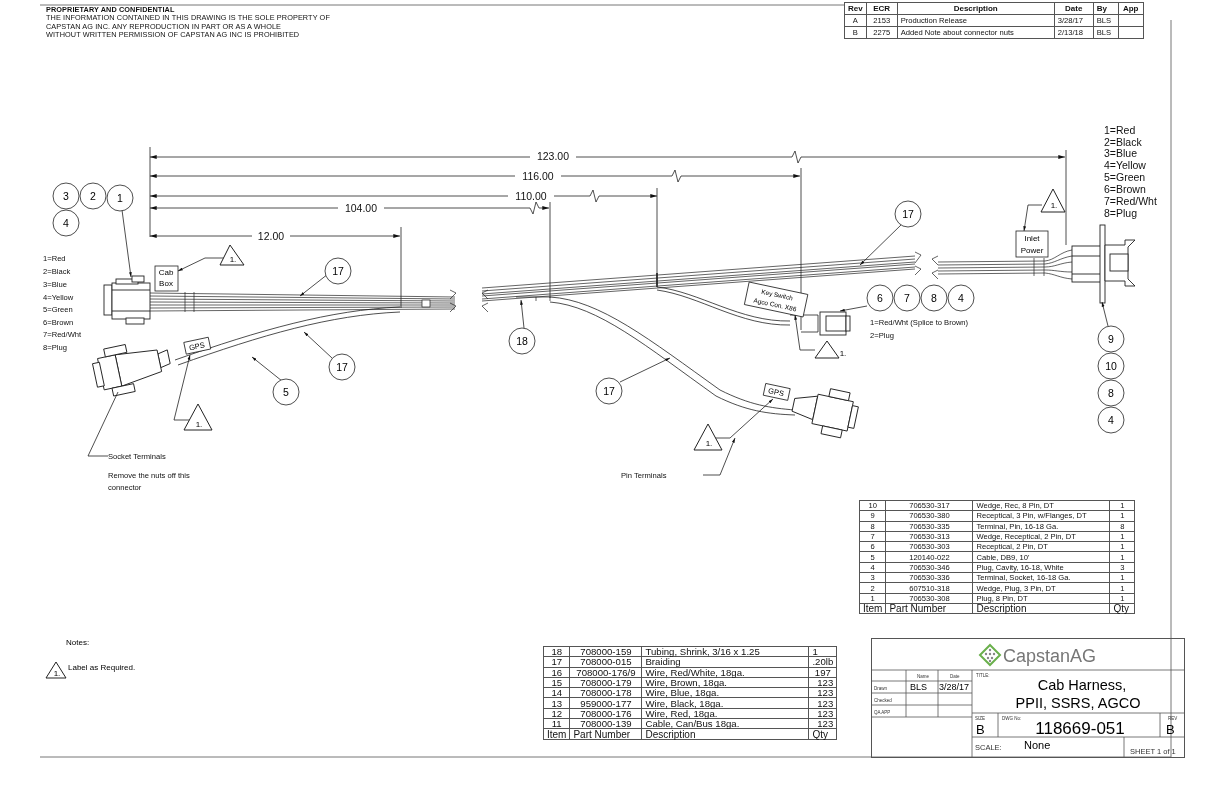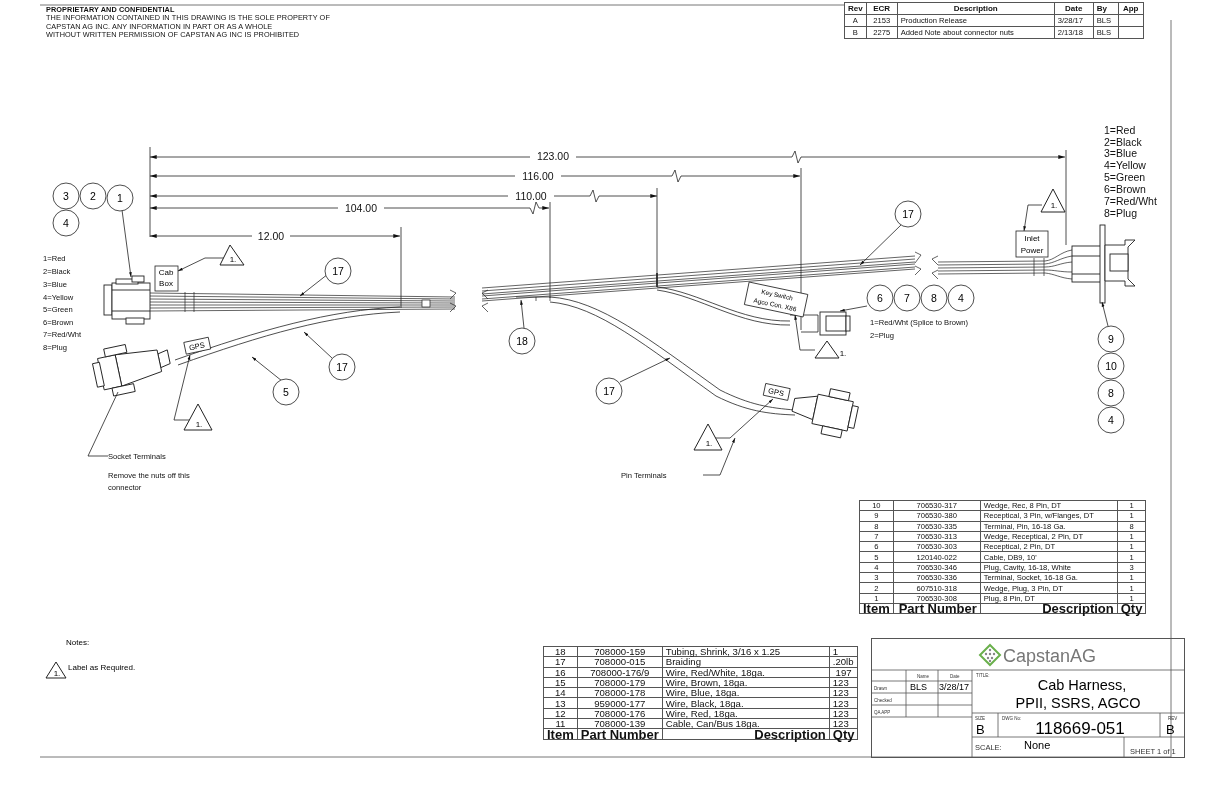--- a/index.html
+++ b/index.html
@@ -11,36 +11,36 @@
   .conf span{display:block;}
   table{border-collapse:collapse;}
   .rev{left:844px;top:2px;font-size:7.6px;}
   .rev td{border:1px solid #555;padding:0 3px;height:11px;}
   .rev .h td{font-weight:bold;text-align:center;font-size:8px;}
   .bom td{border:1px solid #555;padding:0 3px;white-space:nowrap;}
   .bomR{left:859px;top:500px;font-size:7.6px;}
   .bomR td{height:9.3px;line-height:9px;}
   .bomL{left:543px;top:646px;font-size:9.6px;}
   .bomL td{height:9.3px;line-height:9px;}
-  .bom .h td{font-weight:bold;text-align:right;font-size:13px;}
+  .bom .h td{font-weight:normal;text-align:left;font-size:10px;}
   .c{text-align:center;}
-  .r{}
+  .r{text-align:right;}
   .tb{left:859px;top:638px;width:312px;height:118px;border:1px solid #555;margin-left:12px;}
   .small{font-size:4.5px;color:#333;}
   svg text{font-family:"Liberation Sans",sans-serif;}
 </style>
 </head>
 <body>
 
 <div id="sheet">
 
   <div class="abs conf">
     <b>PROPRIETARY AND CONFIDENTIAL</b>
     <span>THE INFORMATION CONTAINED IN THIS DRAWING IS THE SOLE PROPERTY OF</span>
-    <span>CAPSTAN AG INC. ANY INFORMATION IN PART OR AS A WHOLE</span>
+    <span>CAPSTAN AG INC. ANY REPRODUCTION IN PART OR AS A WHOLE</span>
     <span>WITHOUT WRITTEN PERMISSION OF CAPSTAN AG INC IS PROHIBITED</span>
   </div>
 
   <table class="abs rev">
     <tbody>
         <tr class="h">
       <td style="width:14px">Rev</td>
       <td style="width:24px">ECR</td>
       <td style="width:150px">Description</td>
       <td style="width:32px">Date</td>

